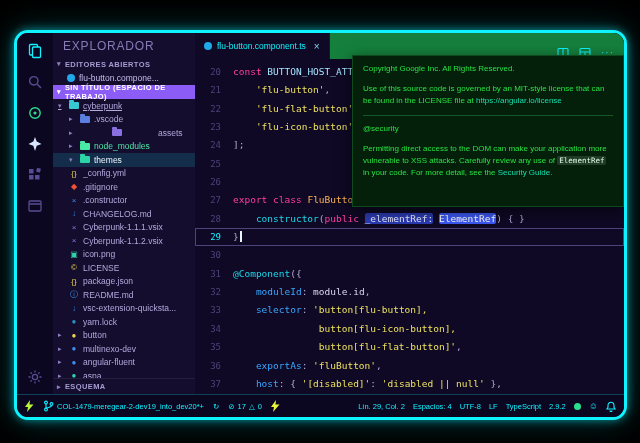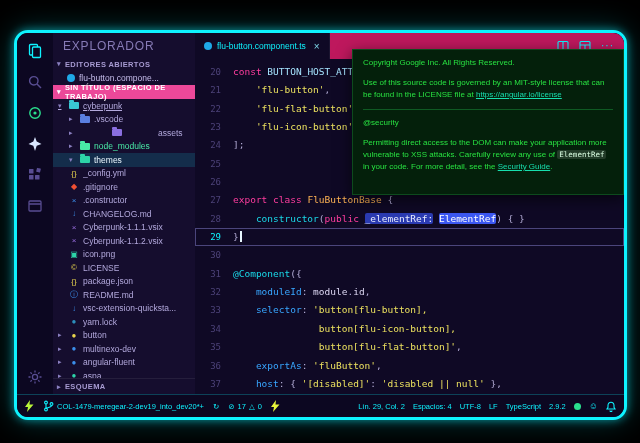--- a/index.html
+++ b/index.html
@@ -14,62 +14,62 @@
   .activitybar{width:36px;background:#0c0721;display:flex;flex-direction:column;align-items:center;
                padding:9px 0 8px;gap:13px;flex:0 0 auto}
   .ab{width:18px;height:18px;display:flex;align-items:center;justify-content:center;color:#584d92;cursor:pointer}
   .ab.gear{margin-top:auto}
   
   .sidebar{width:142px;background:#150d2e;flex:0 0 auto;display:flex;flex-direction:column;min-height:0;color:#a79bd2}
   .sb-title{padding:6px 10px 4px;font-size:12px;letter-spacing:.8px;color:#877bb6;flex:0 0 auto}
   .sb-sect{display:flex;align-items:center;gap:4px;padding:0 4px;font-size:7.5px;font-weight:700;
            letter-spacing:.4px;color:#a79bd2;height:14px;flex:0 0 auto;cursor:pointer}
   .sb-sect .arr{width:auto}
-  .sb-sect.workspace{background:#ec4899;color:#fff}
+  .sb-sect.workspace{background:#8b5cf6;color:#fff}
   .sb-sect.outline{margin-top:auto;border-top:1px solid rgba(255,255,255,.07);height:15px}
   .open-item{display:flex;align-items:center;gap:4px;padding:0 4px 0 14px;font-size:8.5px;color:#c3bae8;
              height:14px;flex:0 0 auto;cursor:pointer;white-space:nowrap}
   .ts-dot{width:8px;height:8px;border-radius:50%;background:#1fa9e8;flex:0 0 auto}
   .tree{flex:0 1 auto;overflow:hidden}
   .trow{display:flex;align-items:center;gap:4px;height:13.5px;font-size:8.5px;color:#b3a9dd;cursor:pointer;white-space:nowrap}
   .trow.sel{background:rgba(14,243,255,.14);color:#eaf7ff}
   .arr{width:7px;color:#8a7fc0;font-size:7px;flex:0 0 auto}
   .fic{width:10px;font-size:8px;text-align:center;flex:0 0 auto}
   .fold{width:10px;height:7px;border-radius:1px;position:relative;flex:0 0 auto}
   .fold::before{content:"";position:absolute;top:-2px;left:0;width:5px;height:2px;background:inherit;border-radius:1px 1px 0 0}
   .tlabel{overflow:hidden;text-overflow:ellipsis}
   
   .editor-col{flex:1;display:flex;flex-direction:column;min-width:0;position:relative;background:#0f0925}
-  .tabbar{height:26px;background:#be185d;display:flex;align-items:center;flex:0 0 auto}
+  .tabbar{height:26px;background:#15803d;display:flex;align-items:flex-end;flex:0 0 auto}
   .tab{height:26px;display:flex;align-items:center;gap:5px;padding:0 9px;background:#0f0925;color:#0ef3ff;
        font-size:8.5px;border-right:1px solid rgba(255,255,255,.05);cursor:pointer;box-sizing:border-box}
   .tab .close{color:#7fd9ea;font-size:10px;margin-left:3px;cursor:pointer}
   .tab-actions{margin-left:auto;display:flex;align-items:center;gap:10px;padding-right:10px;color:#0ef3ff}
   .tab-actions>span{cursor:pointer;display:flex}
   .ellipsis{font-size:10px;letter-spacing:1px;line-height:1}
   .code{flex:1;padding-top:4px;font-family:"DejaVu Sans Mono",monospace;position:relative;overflow:hidden}
   .code-line{display:flex;height:18.35px;line-height:18.35px}
   .code-line.active{box-shadow:inset 0 0 0 1px rgba(165,160,255,.4)}
   .gnum{width:26px;text-align:right;padding-right:12px;font-size:9px;color:#4c4278;flex:0 0 auto}
   .gnum.on{color:#0ef3ff}
   .lc{white-space:pre;font-size:9.5px;color:#d6d0ee}
   .k{color:#ff3d9e}.c{color:#ffb454}.f{color:#19d8e8}.p{color:#38a6ff}
   .s{color:#ece15f}.d{color:#b2abd4}.t{color:#ddd7f3}.v{color:#a6e4ff}
   .h1{background:#2b3bb2;color:#e8ecff;border-radius:2px}
   .h2{background:#3c58f2;color:#fff;border-radius:2px}
   .caret{display:inline-block;width:2px;height:11px;background:#e8f6ff;vertical-align:-2px;margin-left:1px}
   
-  .hover{position:absolute;top:16px;right:0;width:272px;box-sizing:border-box;background:#04200b;
-         border:1px solid #0d4a1d;padding:7px 10px 9px;z-index:5;font-size:8px;line-height:1.5;
+  .hover{position:absolute;top:22px;right:0;width:272px;box-sizing:border-box;background:#04200b;
+         border:1px solid #0d4a1d;padding:7px 10px 15px;z-index:5;font-size:8px;line-height:1.5;
          box-shadow:0 4px 14px rgba(0,0,0,.6)}
   .tp{margin:0 0 8px}
   .tp:last-child{margin-bottom:12px}
   .thr{border-top:1px solid #0f5a23;margin:7px 0}
   .tg{color:#28e241}
-  .tlink{color:#17dfae;text-decoration:underline;cursor:pointer}
+  .tlink{color:#17dfae;cursor:pointer}
   .tcode{font-family:"DejaVu Sans Mono",monospace;font-size:7.5px;color:#dbffe3;background:rgba(255,255,255,.12);
          padding:0 2px;border-radius:2px}
   
   .statusbar{height:22px;background:#0c0721;border-top:1px solid rgba(14,243,255,.25);display:flex;align-items:center;
              padding:0 8px;font-size:7.5px;color:#0ef3ff;flex:0 0 auto}
   .sb-left{display:flex;align-items:center;gap:9px;min-width:0}
   .sb-right{margin-left:auto;display:flex;align-items:center;gap:8px}
   .sbi{display:flex;align-items:center;gap:3px;cursor:pointer;white-space:nowrap}
   .dot{width:7px;height:7px;border-radius:50%;background:#2adf8e}
   .smiley{font-size:9px}

